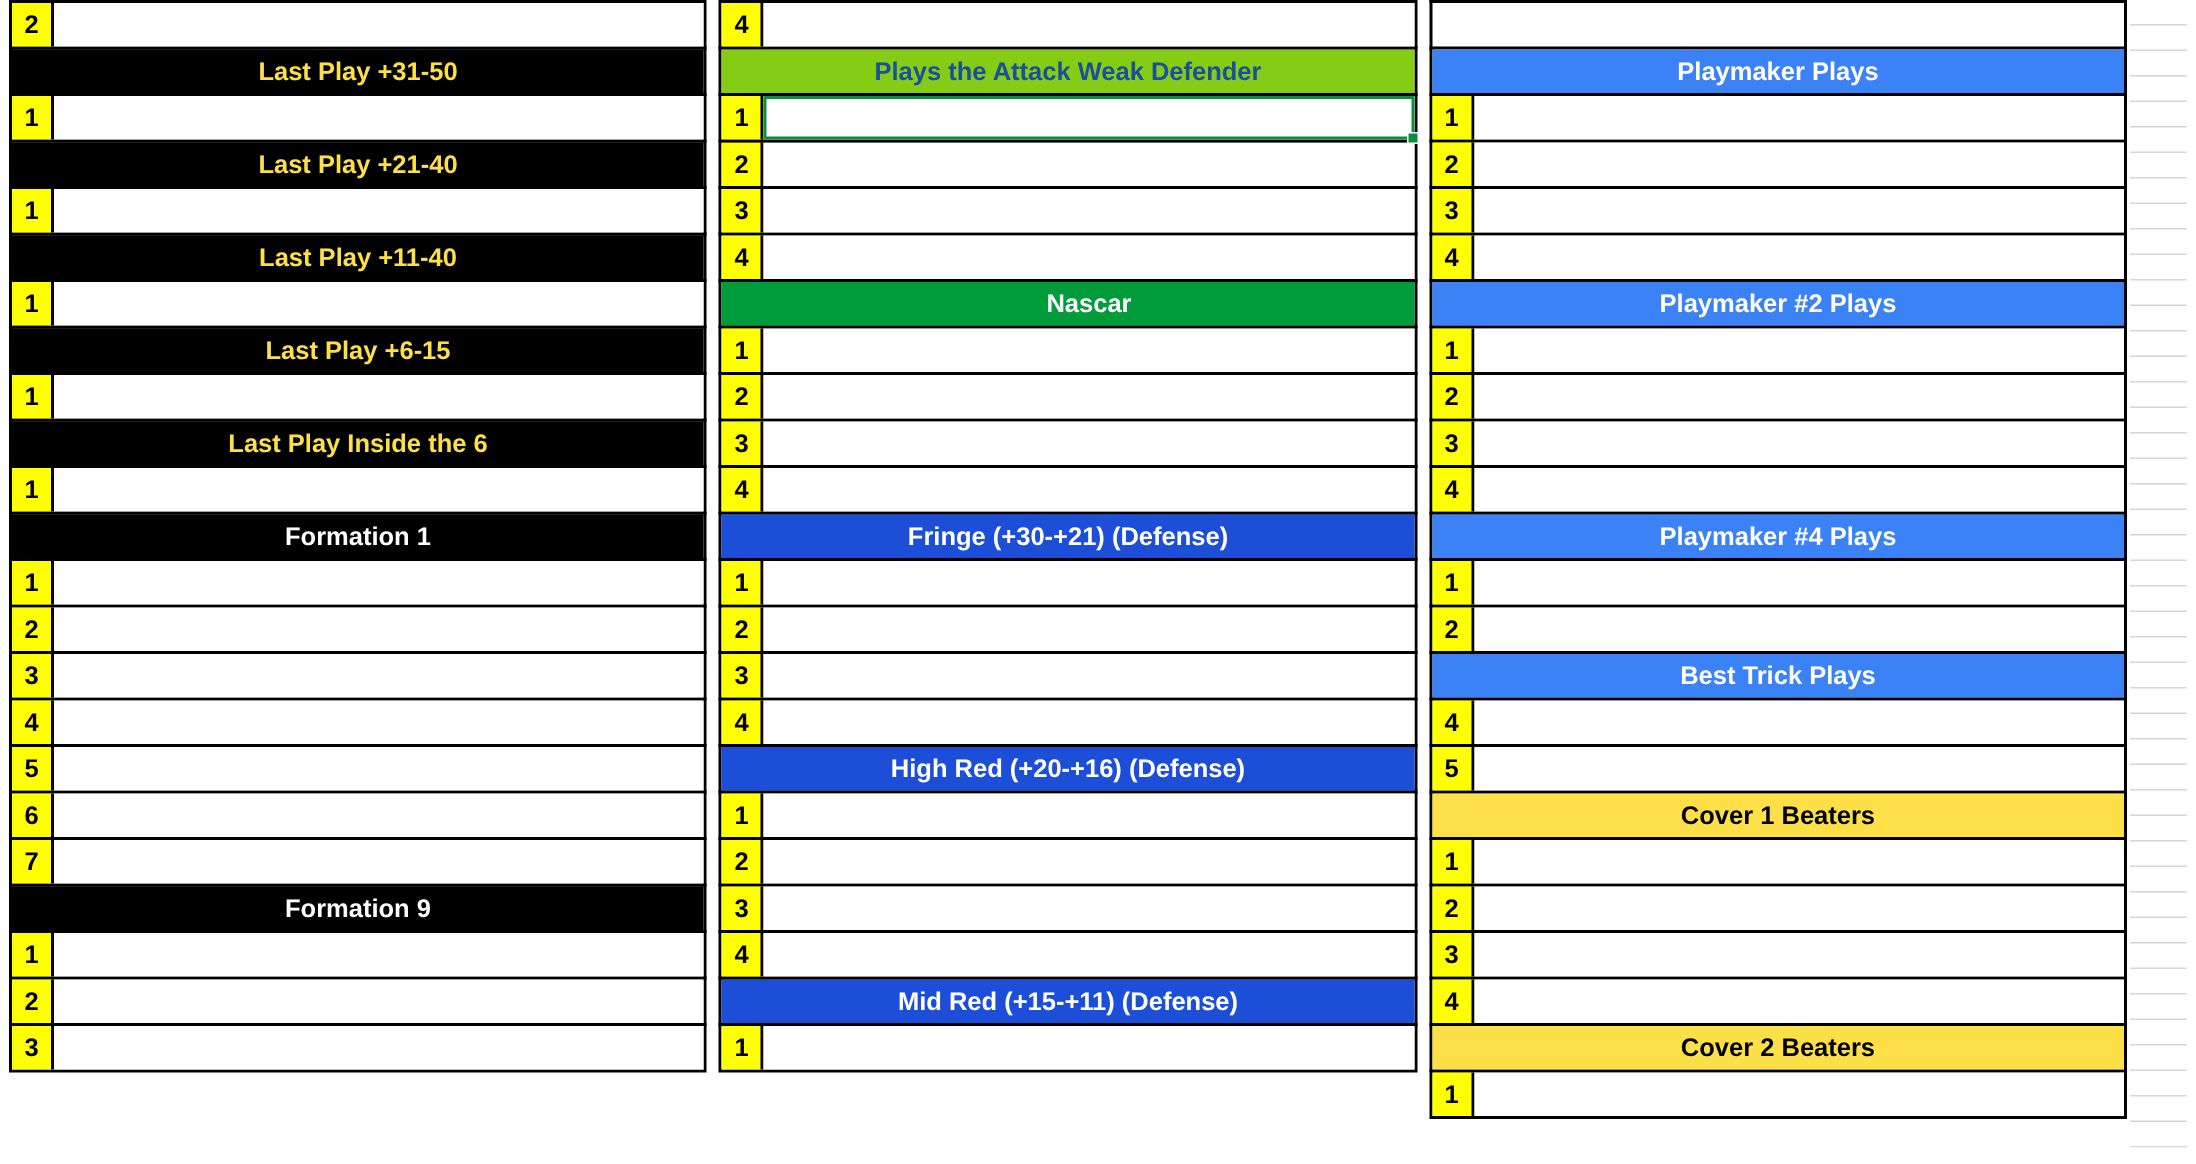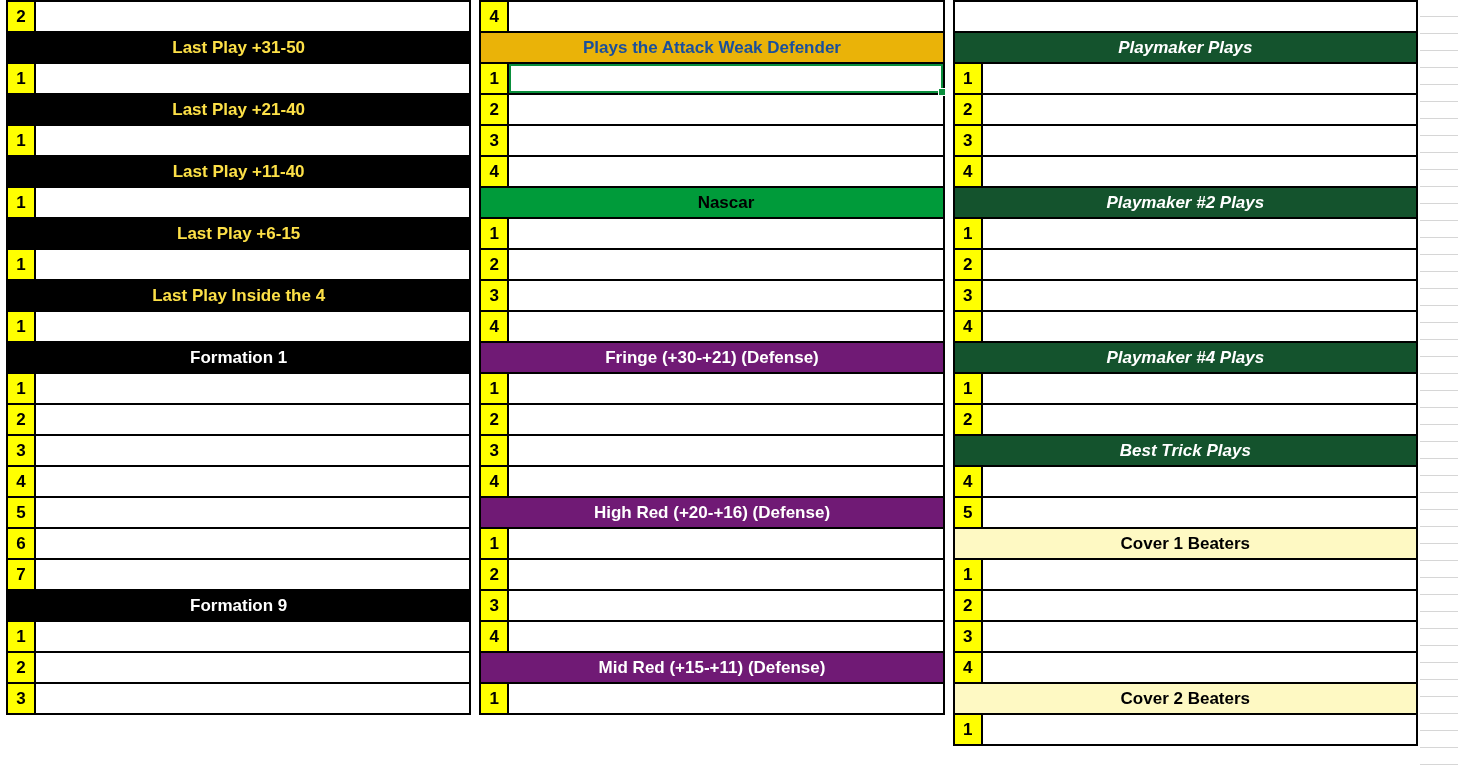--- a/index.html
+++ b/index.html
@@ -18,26 +18,26 @@
     font-weight:700; border-right:2px solid #000;
   }
   .cell {
     flex:1; background:#fff; display:flex; align-items:center;
     justify-content:center; font-weight:700; color:#000;
   }
   .hdr { flex:1; display:flex; align-items:center; justify-content:center; font-weight:700; }
   .full { width:100%; }
 
   .black  { background:#000; color:#fde047; }
-  .orange { background:#14532d; color:#fff;font-style:italic; }
+  .orange { background:#3b82f6; color:#fff; }
   .blue   { background:#000000; color:#fff; }
-  .navy   { background:#701a75; color:#fff; }
-  .green  { background:#009b3a; color:#000000;padding-left:28px; }
-  .lime   { background:#fef9c3; color:#000; }
-  .white  { background:#eab308; }
+  .navy   { background:#1d4ed8; color:#fff; }
+  .green  { background:#009b3a; color:#ffffff;padding-left:28px; }
+  .lime   { background:#fde047; color:#000; }
+  .white  { background:#84cc16; }
 
   .sel { outline:2px solid #0a8f3c; outline-offset:-2px; }
   .sel-handle {
     position:absolute; right:-3px; bottom:-3px; width:8px; height:8px;
     background:#0a8f3c; border:1px solid #fff;
   }
   .rel { position:relative; }
 
   .thin-row { display:flex; height:17px; }
   .thin-cell { flex:1; border-bottom:1px solid #d6d6d6; margin-left:2px; }
@@ -82,21 +82,21 @@
 
     <div class="row">
       <div class="hdr full black">Last Play +6-15</div>
     </div>
     <div class="row">
       <div class="num">1</div>
       <div class="cell"></div>
     </div>
 
     <div class="row">
-      <div class="hdr full black">Last Play Inside the 4</div>
+      <div class="hdr full black">Last Play Inside the 6</div>
     </div>
     <div class="row">
       <div class="num">1</div>
       <div class="cell"></div>
     </div>
 
     <div class="row">
       <div class="hdr full blue">Formation 1</div>
     </div>
     <div class="row">

